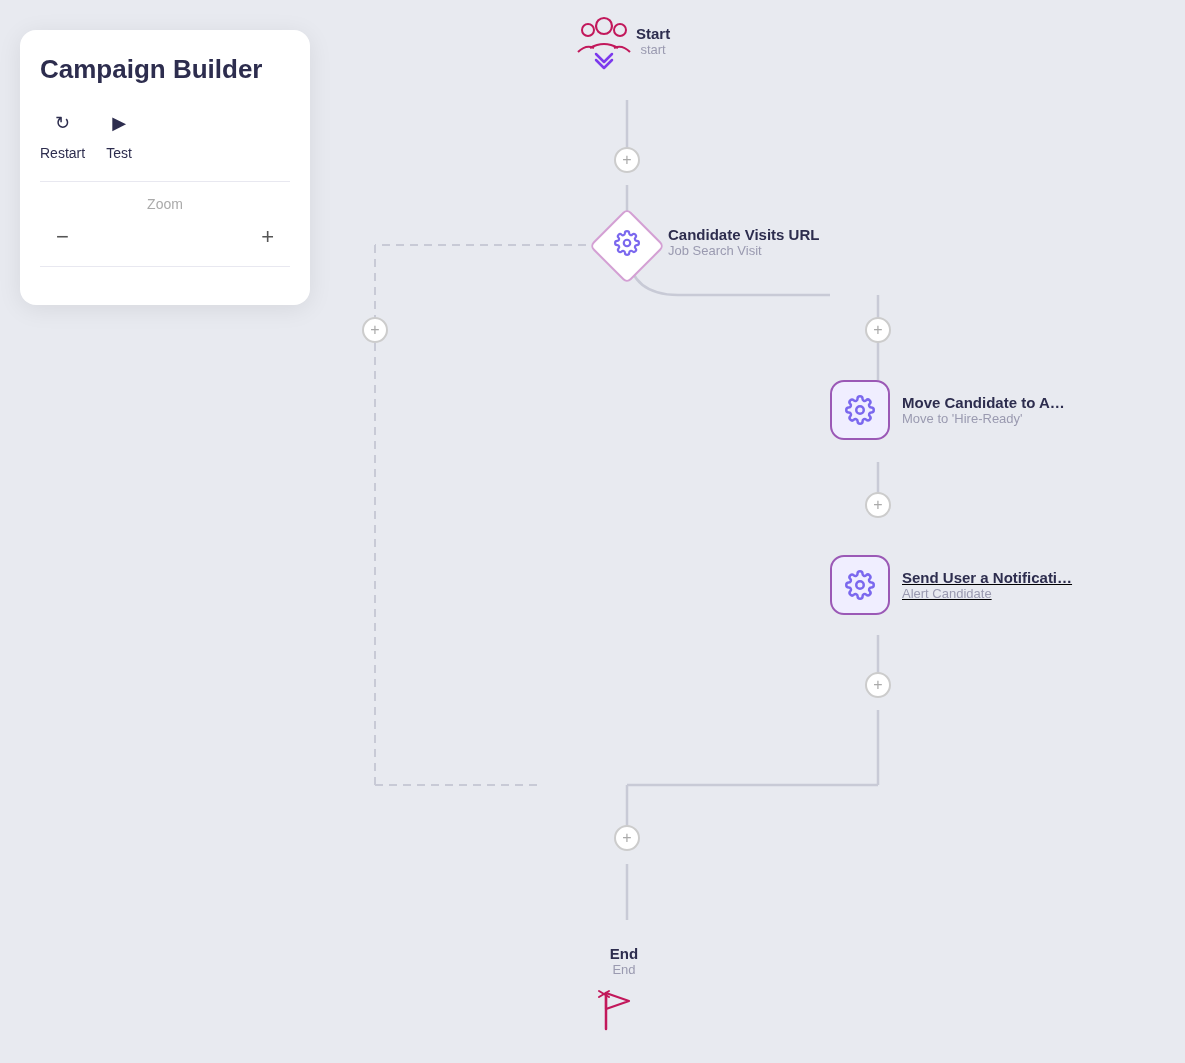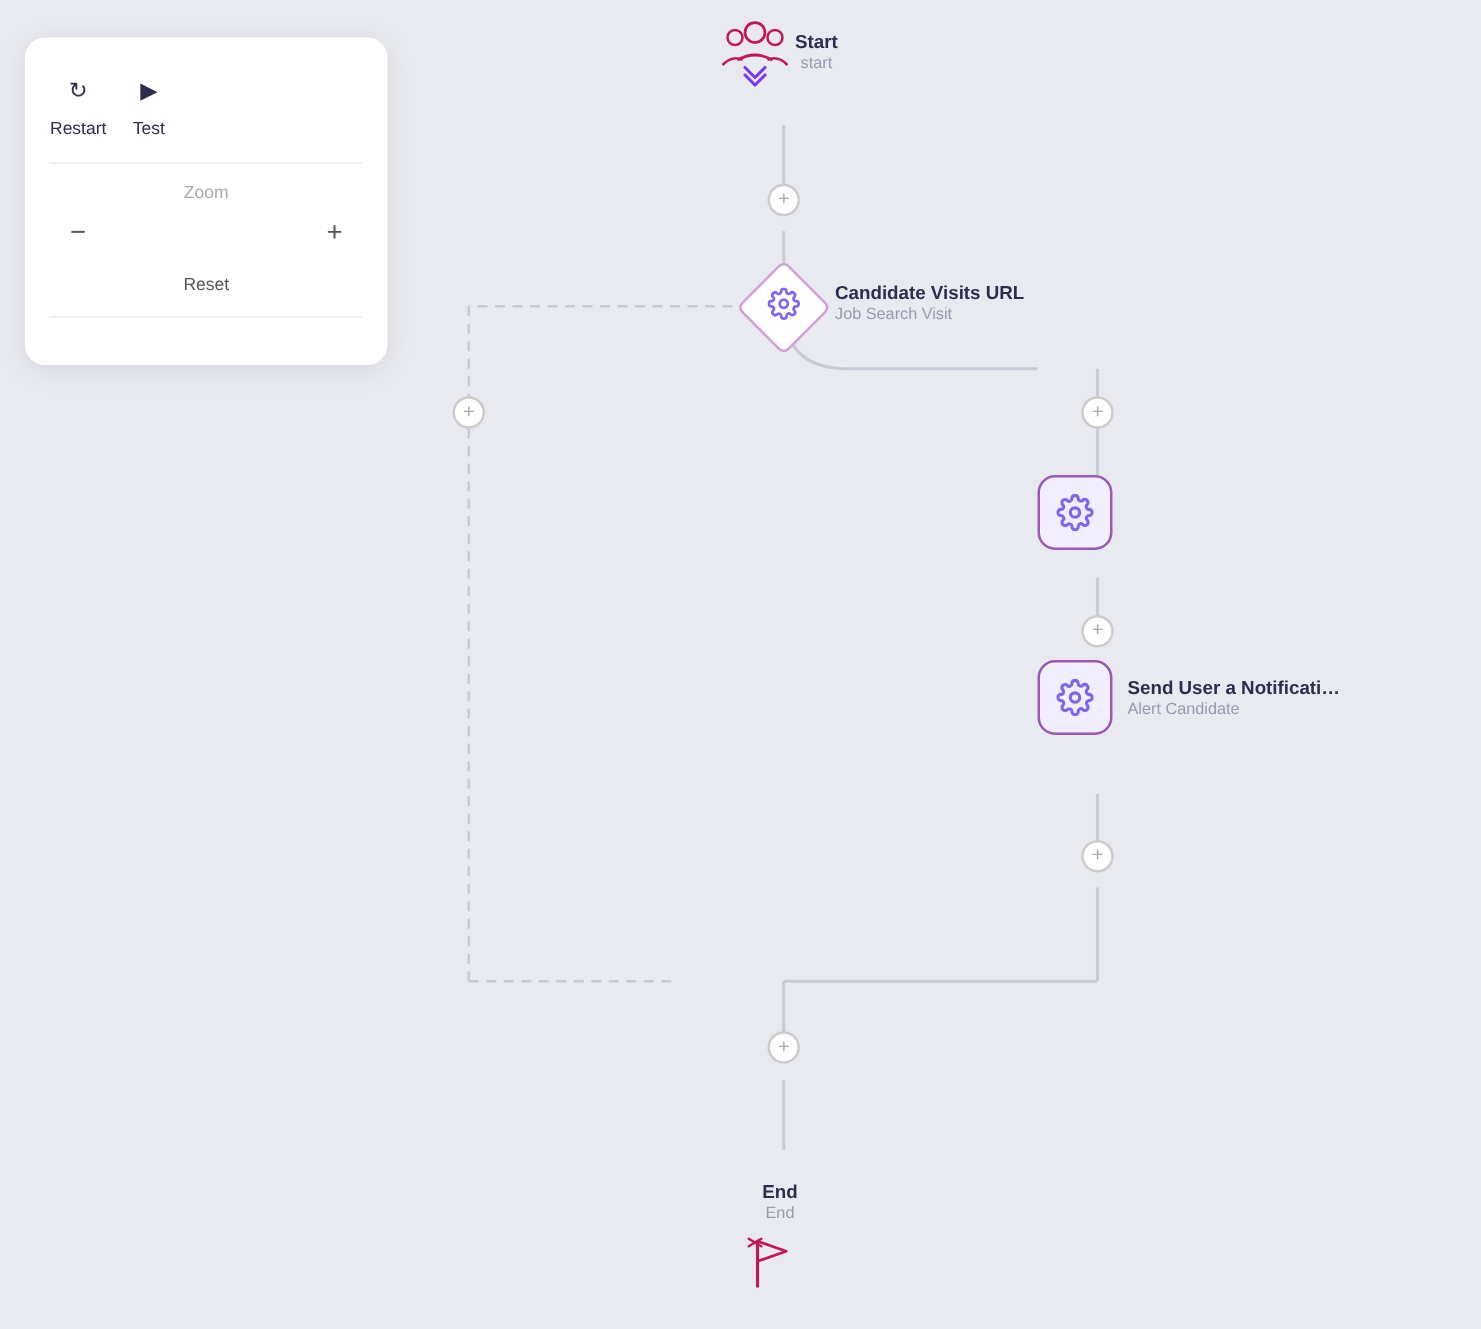--- a/index.html
+++ b/index.html
@@ -227,37 +227,37 @@
       left: 0;
       width: 100%;
       height: 100%;
       pointer-events: none;
     }
   </style>
 </head>
 <body>
 
 <div class="panel">
+  <div class="panel-title">Campaign Builder</div>
   <div class="panel-actions">
     <button class="panel-btn">
       <span class="icon-circle">↻</span>
       <span>Restart</span>
     </button>
     <button class="panel-btn">
       <span class="icon-circle">▶</span>
       <span>Test</span>
     </button>
   </div>
   <hr class="divider">
   <div class="zoom-label">Zoom</div>
   <div class="zoom-controls">
     <button class="zoom-btn">−</button>
     <button class="zoom-btn">+</button>
   </div>
-  <button class="reset-btn">Reset</button>
   <hr class="divider">
 </div>
 
 <svg class="connections-svg">
 
   <line x1="627" y1="100" x2="627" y2="160" stroke="#c8cad6" stroke-width="2.5"></line>
 
   <line x1="627" y1="185" x2="627" y2="218" stroke="#c8cad6" stroke-width="2.5"></line>
 
   <line x1="878" y1="295" x2="878" y2="380" stroke="#c8cad6" stroke-width="2.5"></line>
@@ -323,25 +323,29 @@
 
 <div class="add-btn" style="left:375px; top:330px;">+</div>
 
 <div class="action-node" style="position:absolute; top:380px; left:830px;">
   <div class="action-icon-box">
     <svg width="30" height="30" viewBox="0 0 24 24" fill="none" stroke="#7b68ee" stroke-width="2">
       <circle cx="12" cy="12" r="3"></circle>
       <path d="M19.4 15a1.65 1.65 0 0 0 .33 1.82l.06.06a2 2 0 0 1-2.83 2.83l-.06-.06a1.65 1.65 0 0 0-1.82-.33 1.65 1.65 0 0 0-1 1.51V21a2 2 0 0 1-4 0v-.09A1.65 1.65 0 0 0 9 19.4a1.65 1.65 0 0 0-1.82.33l-.06.06a2 2 0 0 1-2.83-2.83l.06-.06A1.65 1.65 0 0 0 4.68 15a1.65 1.65 0 0 0-1.51-1H3a2 2 0 0 1 0-4h.09A1.65 1.65 0 0 0 4.6 9a1.65 1.65 0 0 0-.33-1.82l-.06-.06a2 2 0 0 1 2.83-2.83l.06.06A1.65 1.65 0 0 0 9 4.68a1.65 1.65 0 0 0 1-1.51V3a2 2 0 0 1 4 0v.09a1.65 1.65 0 0 0 1 1.51 1.65 1.65 0 0 0 1.82-.33l.06-.06a2 2 0 0 1 2.83 2.83l-.06.06A1.65 1.65 0 0 0 19.4 9a1.65 1.65 0 0 0 1.51 1H21a2 2 0 0 1 0 4h-.09a1.65 1.65 0 0 0-1.51 1z"></path>
     </svg>
   </div>
+  <div class="node-label">
+    <span class="node-title">Move Candidate to A…</span>
+    <span class="node-sub">Move to 'Hire-Ready'</span>
+  </div>
 </div>
 
 <div class="add-btn" style="left:878px; top:505px;">+</div>
 
-<div class="action-node" style="position:absolute; top:528px; left:830px;">
+<div class="action-node" style="position:absolute; top:555px; left:830px;text-decoration:underline;">
   <div class="action-icon-box">
     <svg width="30" height="30" viewBox="0 0 24 24" fill="none" stroke="#7b68ee" stroke-width="2">
       <circle cx="12" cy="12" r="3"></circle>
       <path d="M19.4 15a1.65 1.65 0 0 0 .33 1.82l.06.06a2 2 0 0 1-2.83 2.83l-.06-.06a1.65 1.65 0 0 0-1.82-.33 1.65 1.65 0 0 0-1 1.51V21a2 2 0 0 1-4 0v-.09A1.65 1.65 0 0 0 9 19.4a1.65 1.65 0 0 0-1.82.33l-.06.06a2 2 0 0 1-2.83-2.83l.06-.06A1.65 1.65 0 0 0 4.68 15a1.65 1.65 0 0 0-1.51-1H3a2 2 0 0 1 0-4h.09A1.65 1.65 0 0 0 4.6 9a1.65 1.65 0 0 0-.33-1.82l-.06-.06a2 2 0 0 1 2.83-2.83l.06.06A1.65 1.65 0 0 0 9 4.68a1.65 1.65 0 0 0 1-1.51V3a2 2 0 0 1 4 0v.09a1.65 1.65 0 0 0 1 1.51 1.65 1.65 0 0 0 1.82-.33l.06-.06a2 2 0 0 1 2.83 2.83l-.06.06A1.65 1.65 0 0 0 19.4 9a1.65 1.65 0 0 0 1.51 1H21a2 2 0 0 1 0 4h-.09a1.65 1.65 0 0 0-1.51 1z"></path>
     </svg>
   </div>
   <div class="node-label">
     <span class="node-title">Send User a Notificati…</span>
     <span class="node-sub">Alert Candidate</span>
   </div>

